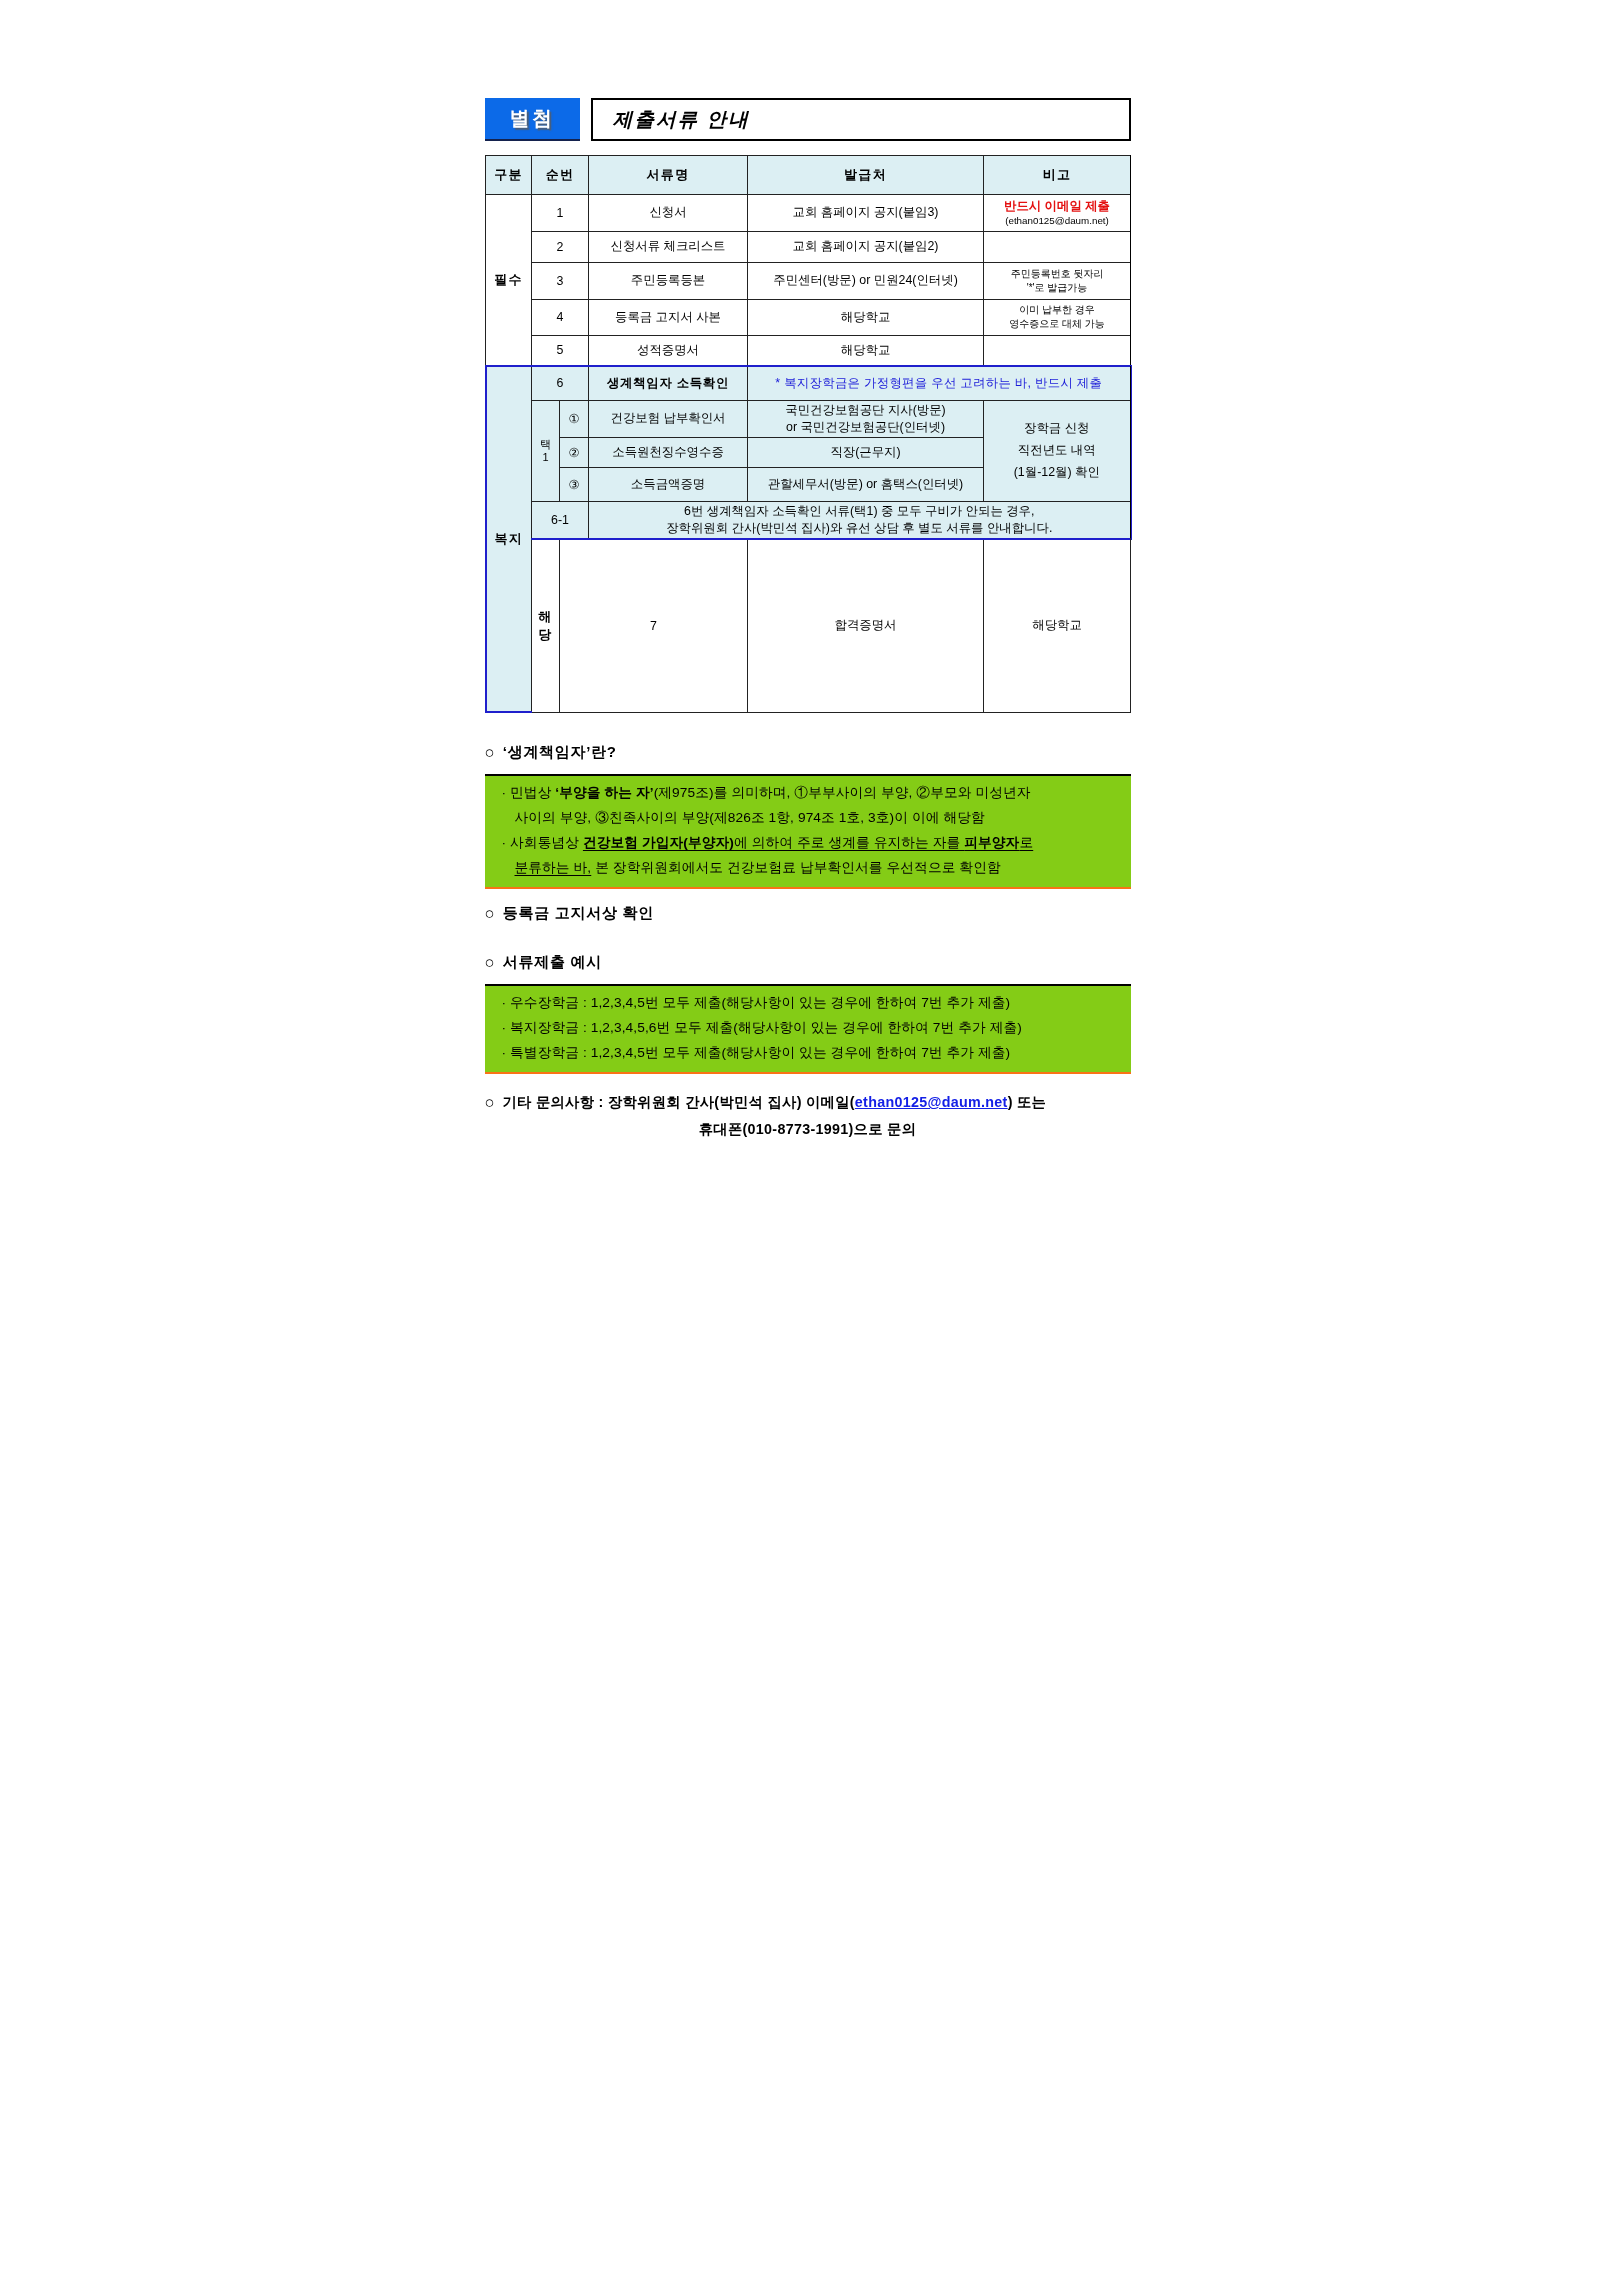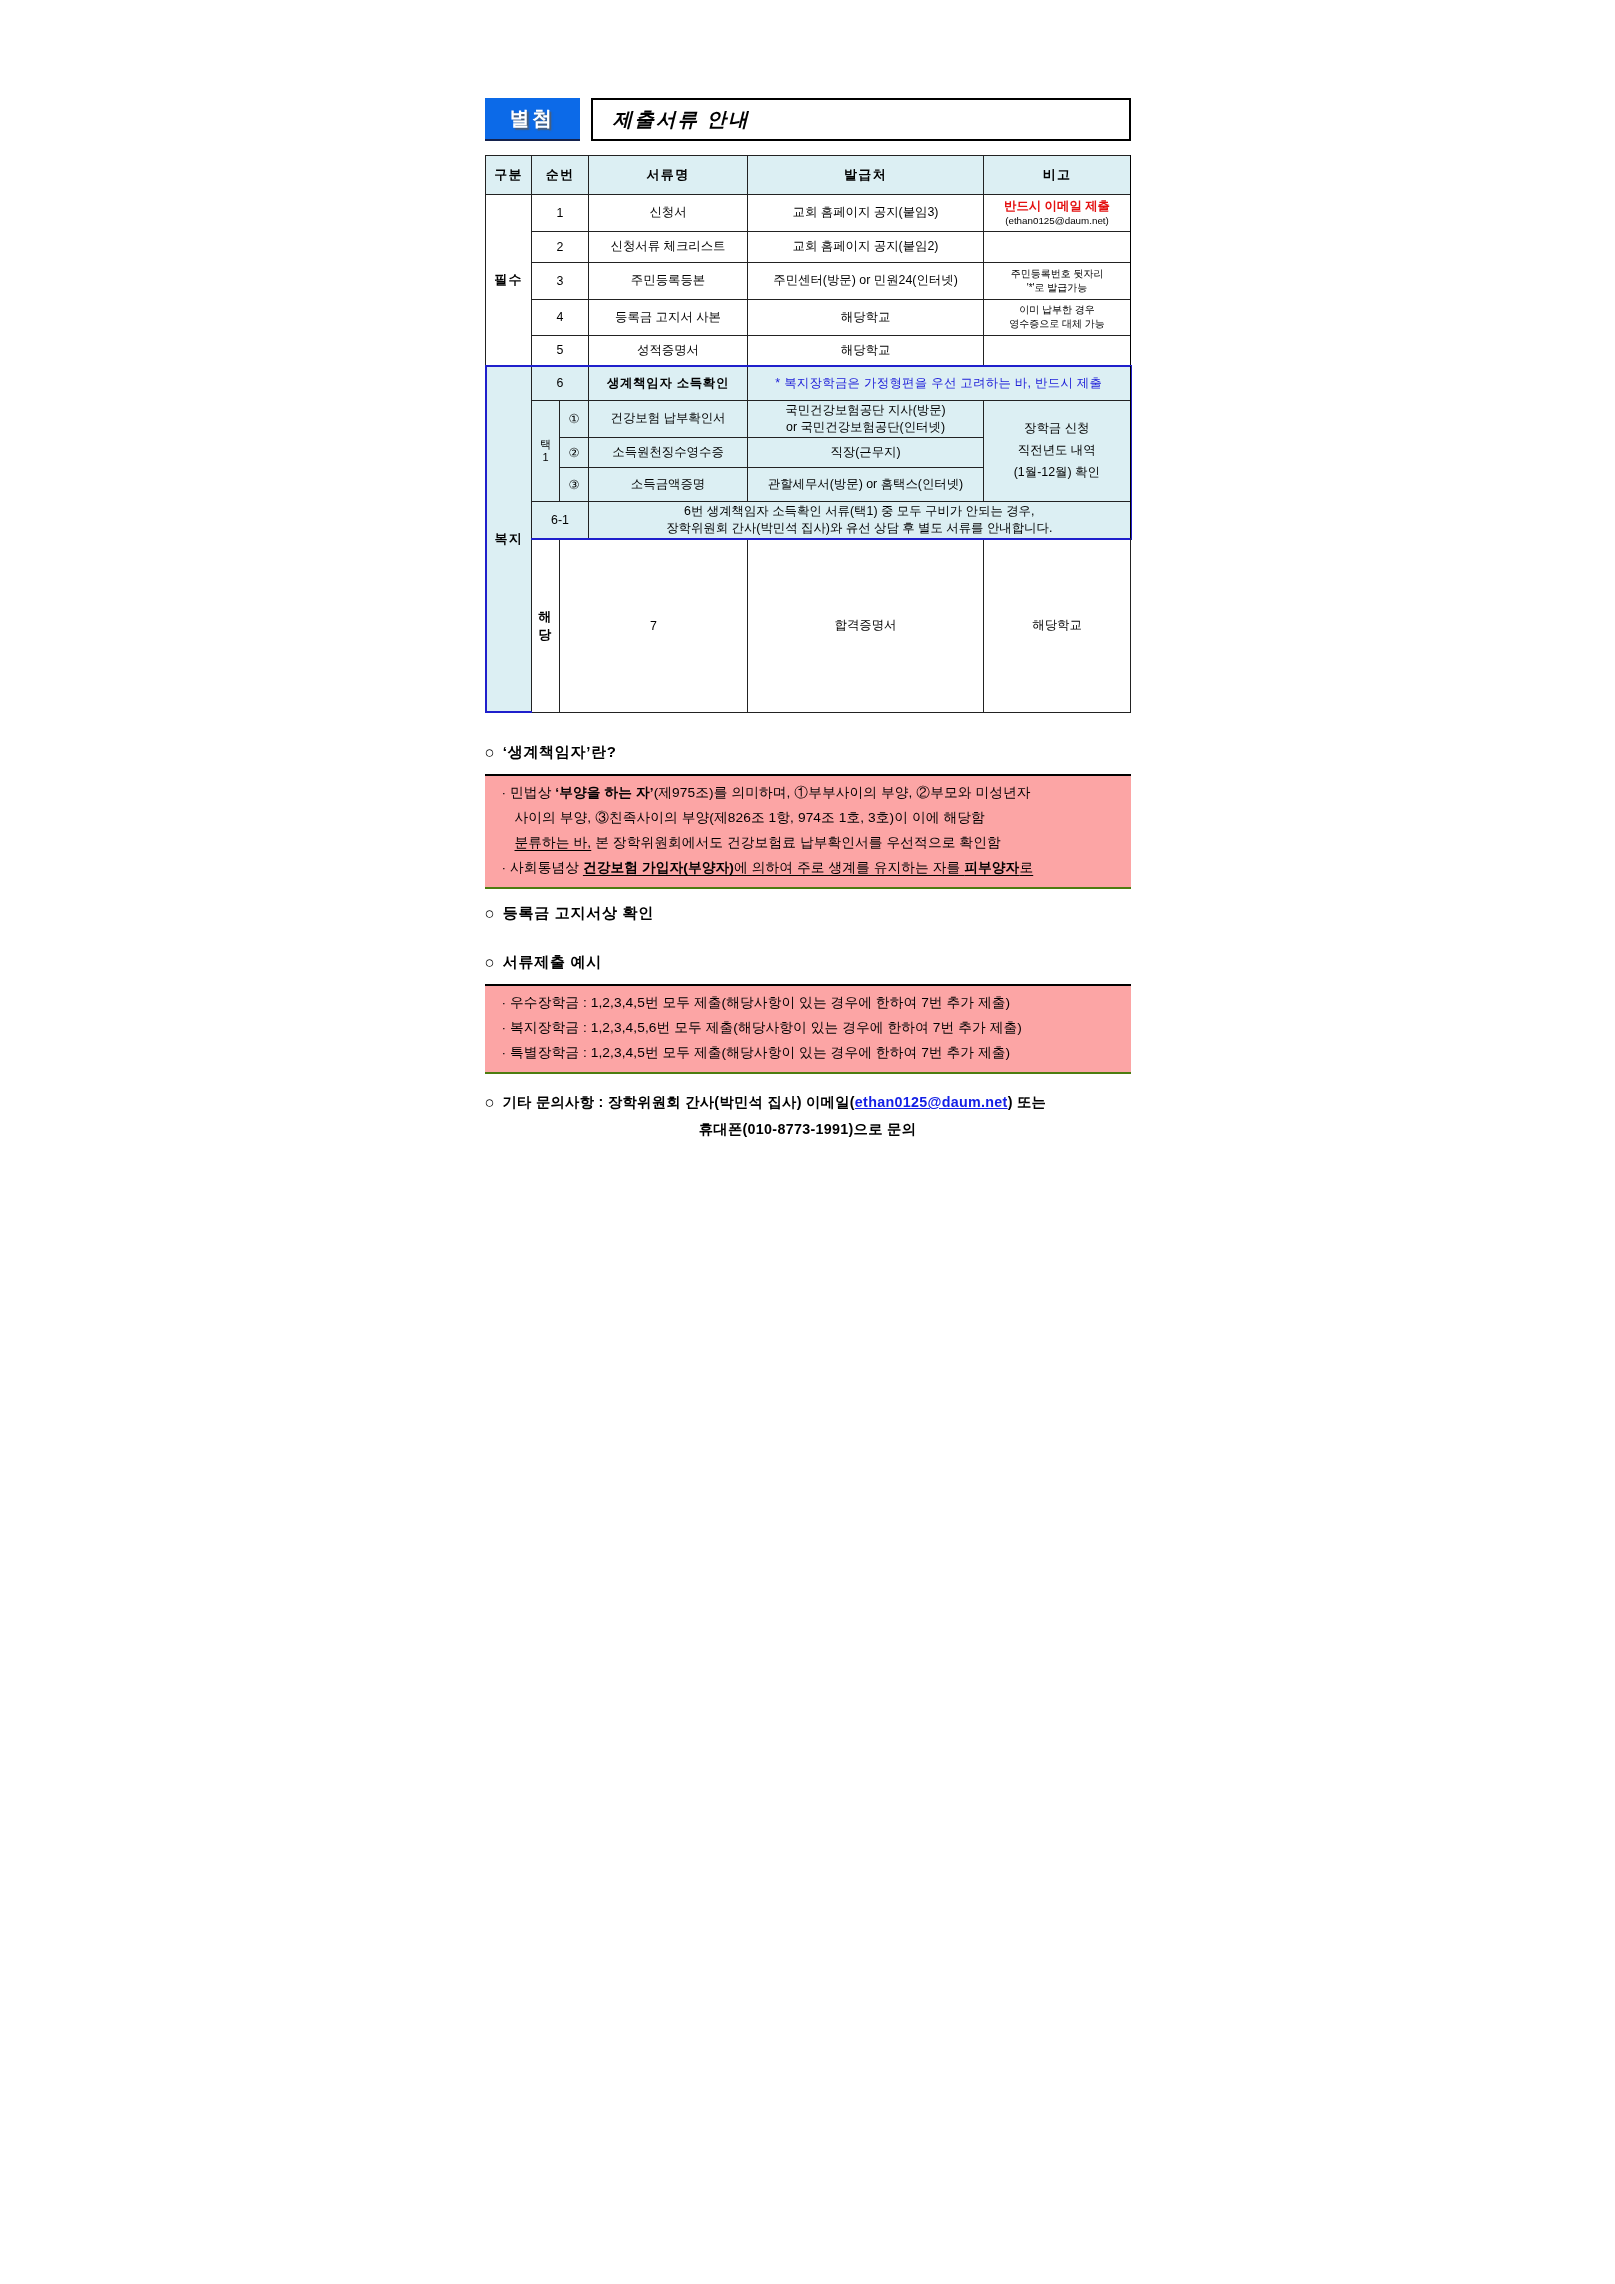--- a/index.html
+++ b/index.html
@@ -35,21 +35,21 @@
   .small2 { font-size:10px; line-height:1.4; }
   .docbold { font-weight:bold; letter-spacing:0.7px; }
   .blue-note { color:#1b1bd8; text-align:left; padding-left:7.8px; font-size:12.4px; letter-spacing:0.3px; }
   .choose { font-size:11px; line-height:1.15; padding:0; }
   .two-line { line-height:1.35; }
   .wnote { line-height:1.75; font-size:12.4px; }
   
   .sec-head { display:flex; align-items:center; font-size:15px; font-weight:bold; margin:30px 0 9px 0; letter-spacing:0.7px; }
   .sec-head .ring { font-size:16.3px; margin-right:7.8px; font-weight:bold; }
   .sec-box {
-    border-top:2px solid #000; border-bottom:2px solid #4d7c0f; background:#fca5a5;
+    border-top:2px solid #000; border-bottom:2px solid #f97316; background:#84cc16;
     padding:4.6px 3.9px 5.9px 0; font-size:13.7px; line-height:1.82; letter-spacing:0.1px;margin-top:12px;
   }
   .sec-box .ln { padding-left:17px; }
   .sec-box .ln.ind { padding-left:30px; }
   .b { font-weight:bold; }
   .u { text-decoration:underline; text-underline-offset:3.3px; }
   .m2 { margin-top:15.6px; }
   .m3 { margin-top:30px; }
   
   .footer { margin-top:19.6px; font-size:14.3px; font-weight:bold; letter-spacing:0.3px; }
@@ -178,22 +178,22 @@
     </tbody>
   </table>
 
   <div class="sec-head">
     <span class="ring">○</span>
     <span>‘생계책임자’란?</span>
   </div>
   <div class="sec-box">
     <div class="ln"><span>· 민법상 </span><span class="b">‘부양을 하는 자’</span><span>(제975조)를 의미하며, ①부부사이의 부양, ②부모와 미성년자</span></div>
     <div class="ln ind"><span>사이의 부양, ③친족사이의 부양(제826조 1항, 974조 1호, 3호)이 이에 해당함</span></div>
+    <div class="ln"><span>· 사회통념상 </span><span class="b u">건강보험 가입자(부양자)</span><span class="u">에 의하여 주로 생계를 유지하는 자를 </span><span class="b u">피부양자</span><span class="u">로</span></div>
     <div class="ln ind"><span class="u">분류하는 바,</span><span> 본 장학위원회에서도 건강보험료 납부확인서를 우선적으로 확인함</span></div>
-    <div class="ln"><span>· 사회통념상 </span><span class="b u">건강보험 가입자(부양자)</span><span class="u">에 의하여 주로 생계를 유지하는 자를 </span><span class="b u">피부양자</span><span class="u">로</span></div>
   </div>
 
   <div class="sec-head m2">
     <span class="ring">○</span>
     <span>등록금 고지서상 확인</span>
   </div>
 
   <div class="sec-head m3">
     <span class="ring">○</span>
     <span>서류제출 예시</span>

